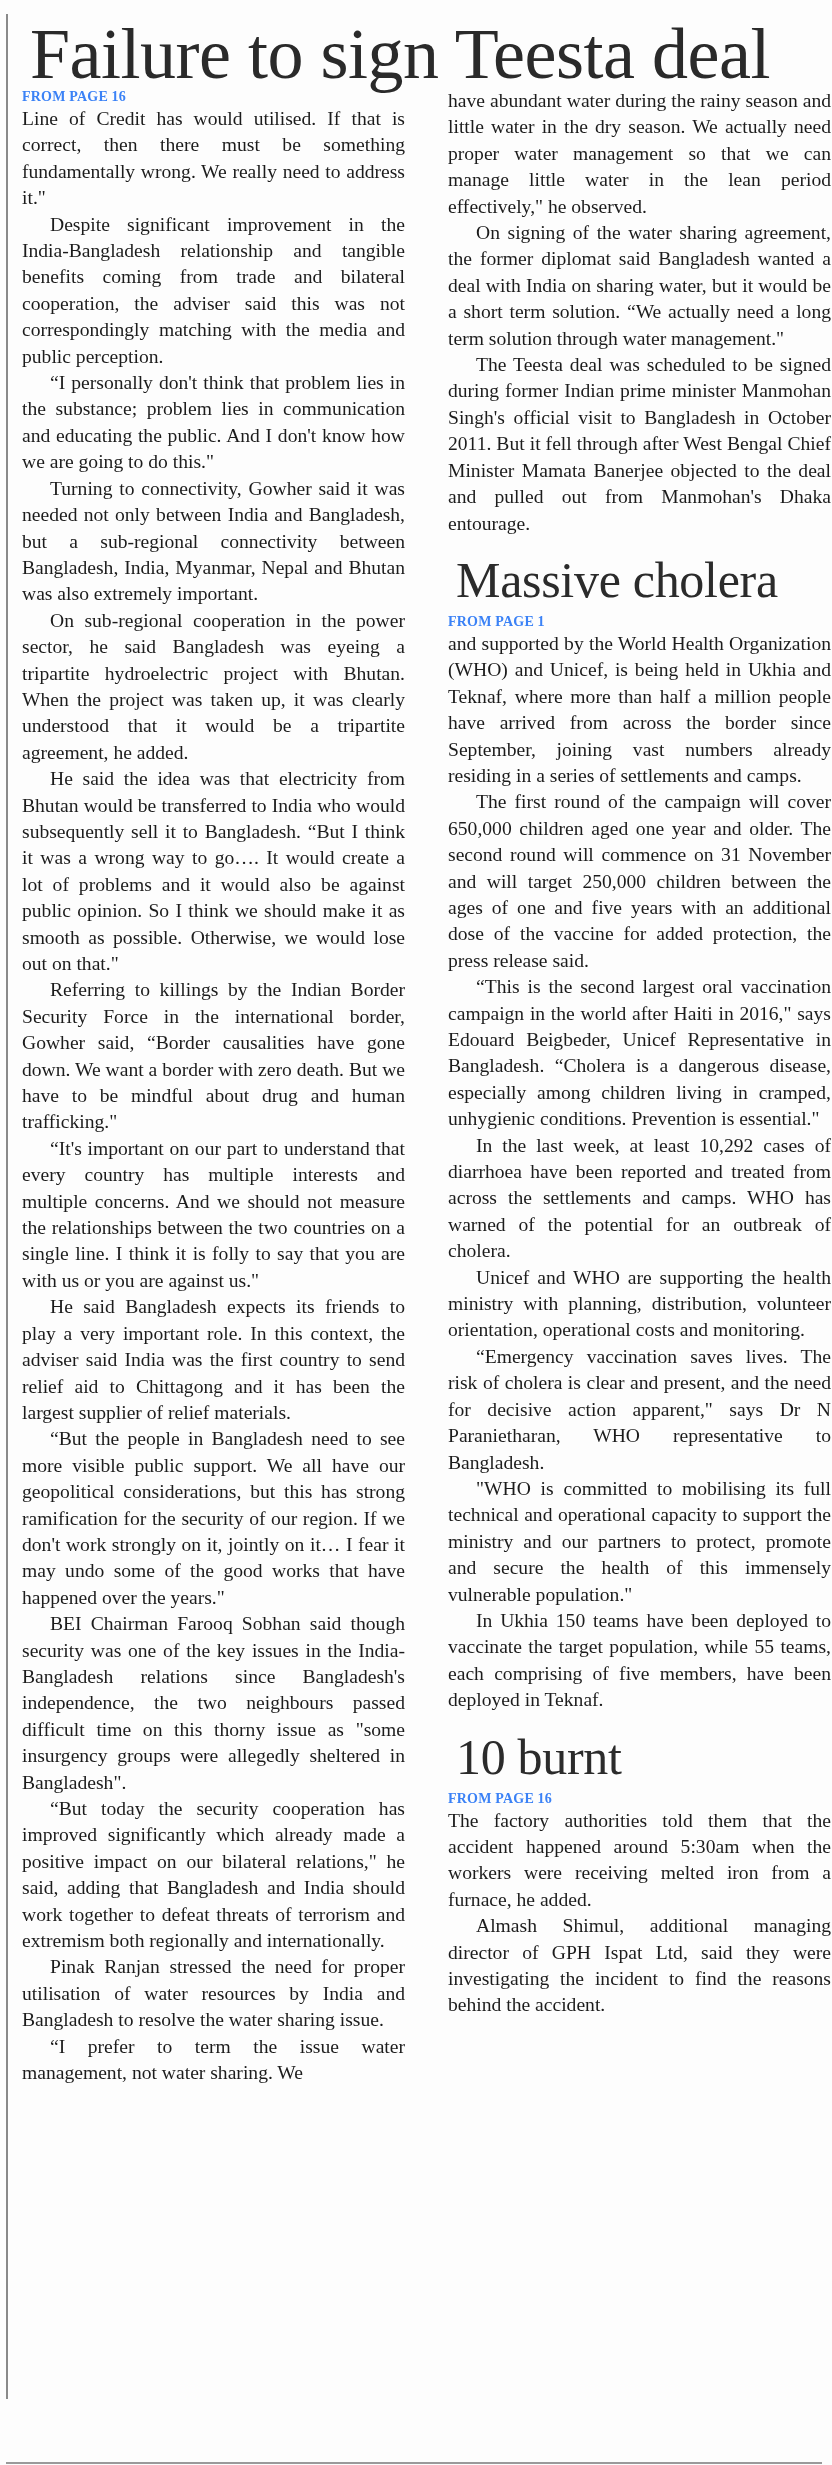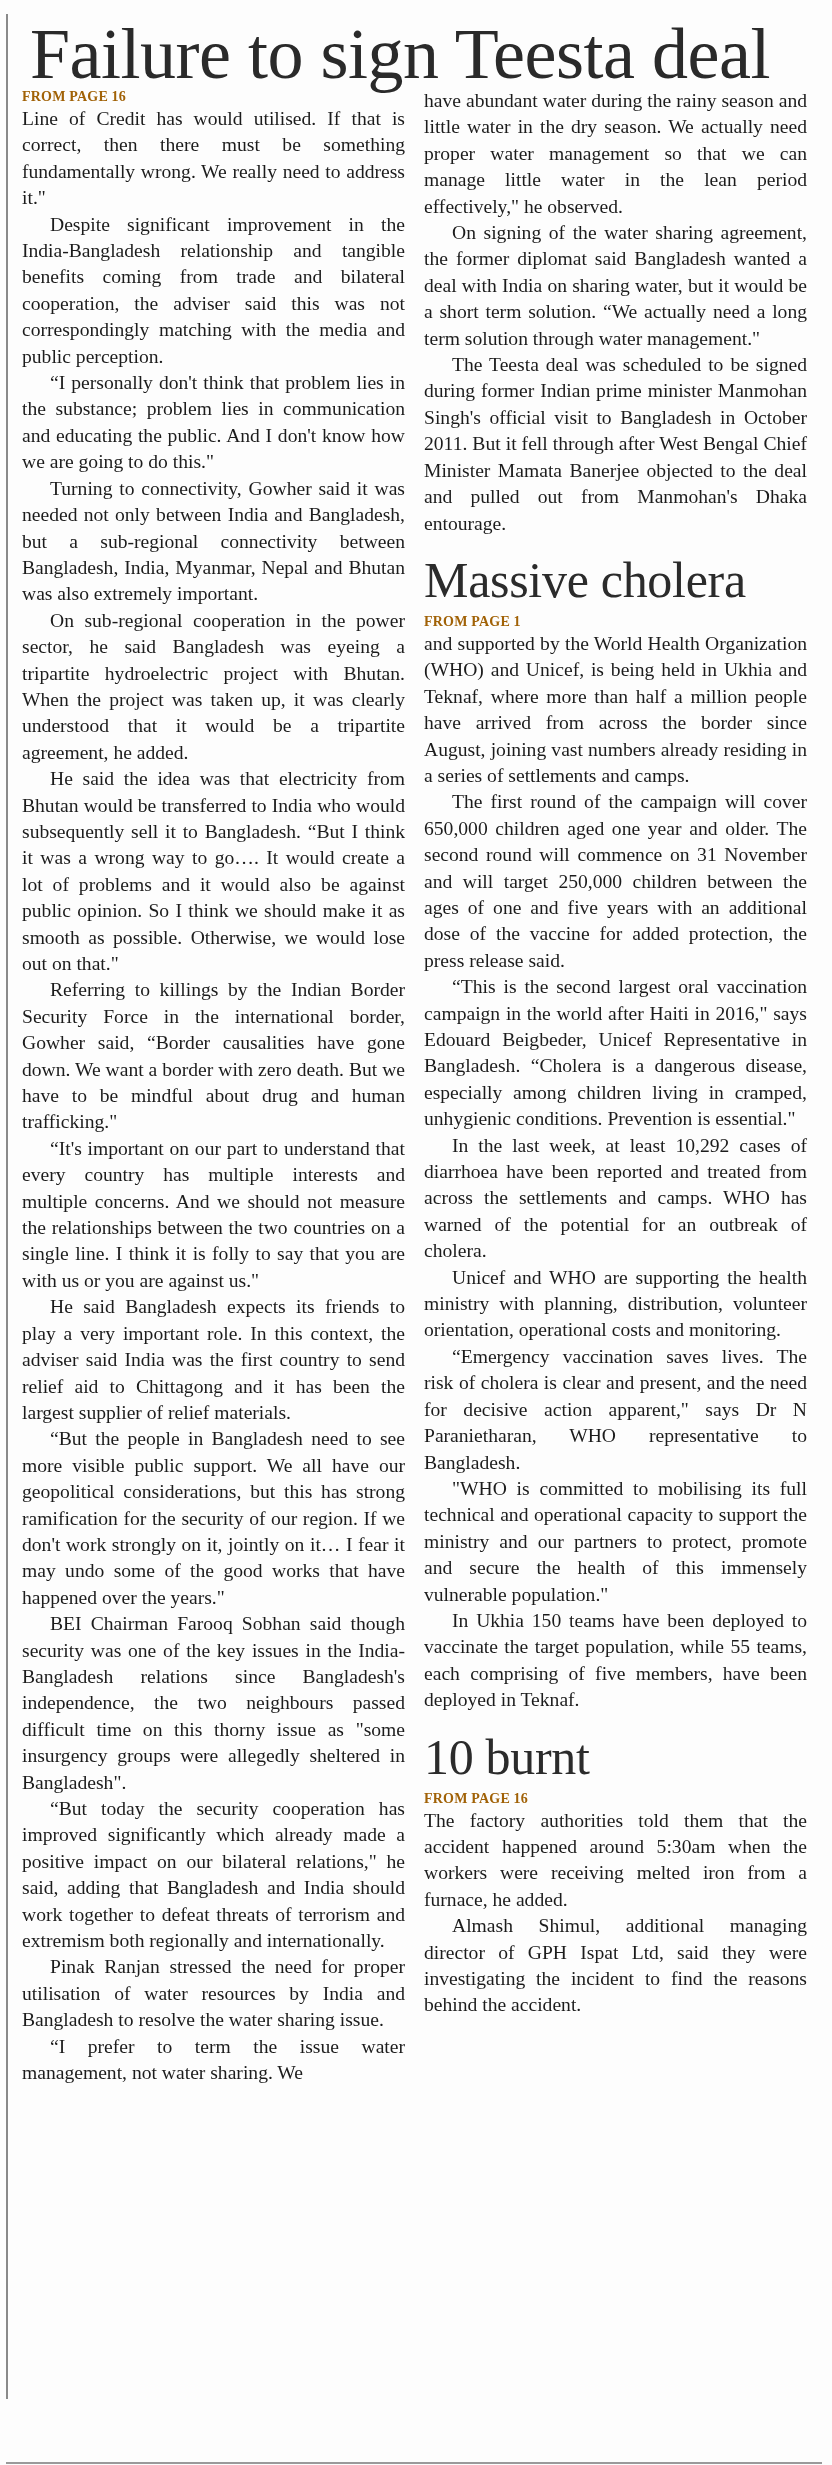--- a/index.html
+++ b/index.html
@@ -4,25 +4,25 @@
 <style>
   html, body { margin: 0; padding: 0; background: #fdfdfd; }
   body { width: 832px; height: 2465px; position: relative; overflow: hidden;
          font-family: "Liberation Serif", "DejaVu Serif", serif; color: #1c1c1c; }
   .left-rule { position: absolute; left: 6px; top: 14px; width: 2px; height: 2385px; background: #8a8a8a; }
   .bottom-rule { position: absolute; left: 6px; right: 10px; top: 2462px; height: 2px; background: #9a9a9a; }
   .headline { position: absolute; margin: 12px; font-weight: normal; color: #2a2a2a; letter-spacing: -0.5px; line-height: 1; white-space: nowrap; }
   .headline.main { left: 18px; top: 6px; font-size: 72px; }
   .col { position: absolute; width: 383px; }
   .col.left { left: 22px; top: 88px; }
-  .col.right { left: 424px; top: 88px; }
-  .kicker { font-family: "Liberation Serif", serif; font-weight: bold; font-size: 14px; letter-spacing: 0.2px; line-height: 18px; color: #a16207; text-transform: uppercase; }
+  .col.right { left: 448px; top: 88px; }
+  .kicker { font-family: "Liberation Serif", serif; font-weight: bold; font-size: 14px; letter-spacing: 0.2px; line-height: 18px; color: #3b82f6; text-transform: uppercase; }
   p { margin: 0; font-size: 19.6px; line-height: 26.4px; text-align: justify; }
   p.indent { text-indent: 28px; }
-  .sub-head { font-size: 50px; font-weight: normal; color: #2b2b2b; margin: 18px 0 8px 0; line-height: 1; white-space: nowrap; letter-spacing: -0.3px; }
+  .sub-head { font-size: 50px; font-weight: normal; color: #2b2b2b; margin: 18px 0 8px 8px; line-height: 1; white-space: nowrap; letter-spacing: -0.3px; }
   .story { margin: 0; }
   .story + .story { }
 </style>
 </head>
 <body>
 
 <div class="left-rule"></div>
 
 <h1 class="headline main">Failure to sign Teesta deal</h1>
 
@@ -47,21 +47,21 @@
 <div class="col right">
   <section class="story">
     <p>have abundant water during the rainy season and little water in the dry season. We actually need proper water management so that we can manage little water in the lean period effectively," he observed.</p>
     <p class="indent">On signing of the water sharing agreement, the former diplomat said Bangladesh wanted a deal with India on sharing water, but it would be a short term solution. “We actually need a long term solution through water management."</p>
     <p class="indent">The Teesta deal was scheduled to be signed during former Indian prime minister Manmohan Singh's official visit to Bangladesh in October 2011. But it fell through after West Bengal Chief Minister Mamata Banerjee objected to the deal and pulled out from Manmohan's Dhaka entourage.</p>
   </section>
 
   <section class="story">
     <h2 class="sub-head">Massive cholera</h2>
     <div class="kicker">FROM PAGE 1</div>
-    <p>and supported by the World Health Organization (WHO) and Unicef, is being held in Ukhia and Teknaf, where more than half a million people have arrived from across the border since August, joining vast numbers already residing in a series of settlements and camps.</p>
+    <p>and supported by the World Health Organization (WHO) and Unicef, is being held in Ukhia and Teknaf, where more than half a million people have arrived from across the border since September, joining vast numbers already residing in a series of settlements and camps.</p>
     <p class="indent">The first round of the campaign will cover 650,000 children aged one year and older. The second round will commence on 31 November and will target 250,000 children between the ages of one and five years with an additional dose of the vaccine for added protection, the press release said.</p>
     <p class="indent">“This is the second largest oral vaccination campaign in the world after Haiti in 2016," says Edouard Beigbeder, Unicef Representative in Bangladesh. “Cholera is a dangerous disease, especially among children living in cramped, unhygienic conditions. Prevention is essential."</p>
     <p class="indent">In the last week, at least 10,292 cases of diarrhoea have been reported and treated from across the settlements and camps. WHO has warned of the potential for an outbreak of cholera.</p>
     <p class="indent">Unicef and WHO are supporting the health ministry with planning, distribution, volunteer orientation, operational costs and monitoring.</p>
     <p class="indent">“Emergency vaccination saves lives. The risk of cholera is clear and present, and the need for decisive action apparent," says Dr N Paranietharan, WHO representative to Bangladesh.</p>
     <p class="indent">"WHO is committed to mobilising its full technical and operational capacity to support the ministry and our partners to protect, promote and secure the health of this immensely vulnerable population."</p>
     <p class="indent">In Ukhia 150 teams have been deployed to vaccinate the target population, while 55 teams, each comprising of five members, have been deployed in Teknaf.</p>
   </section>
 
   <section class="story">

